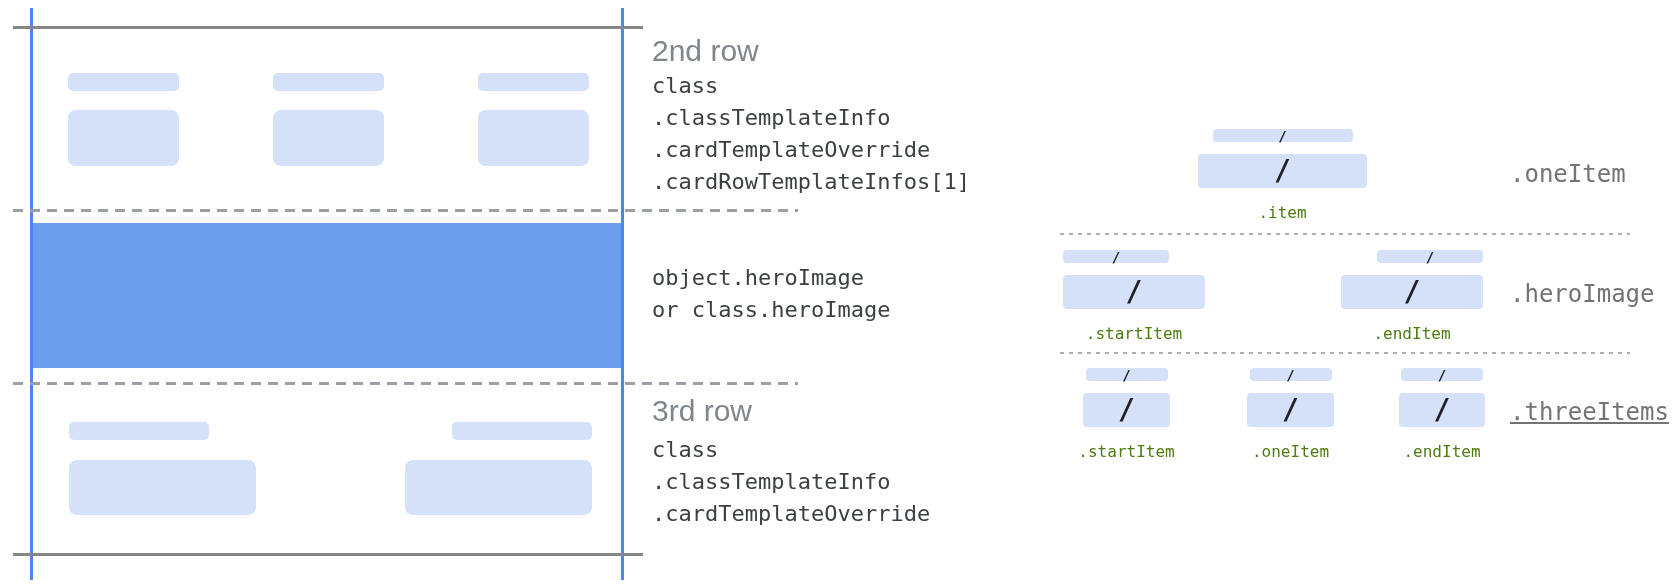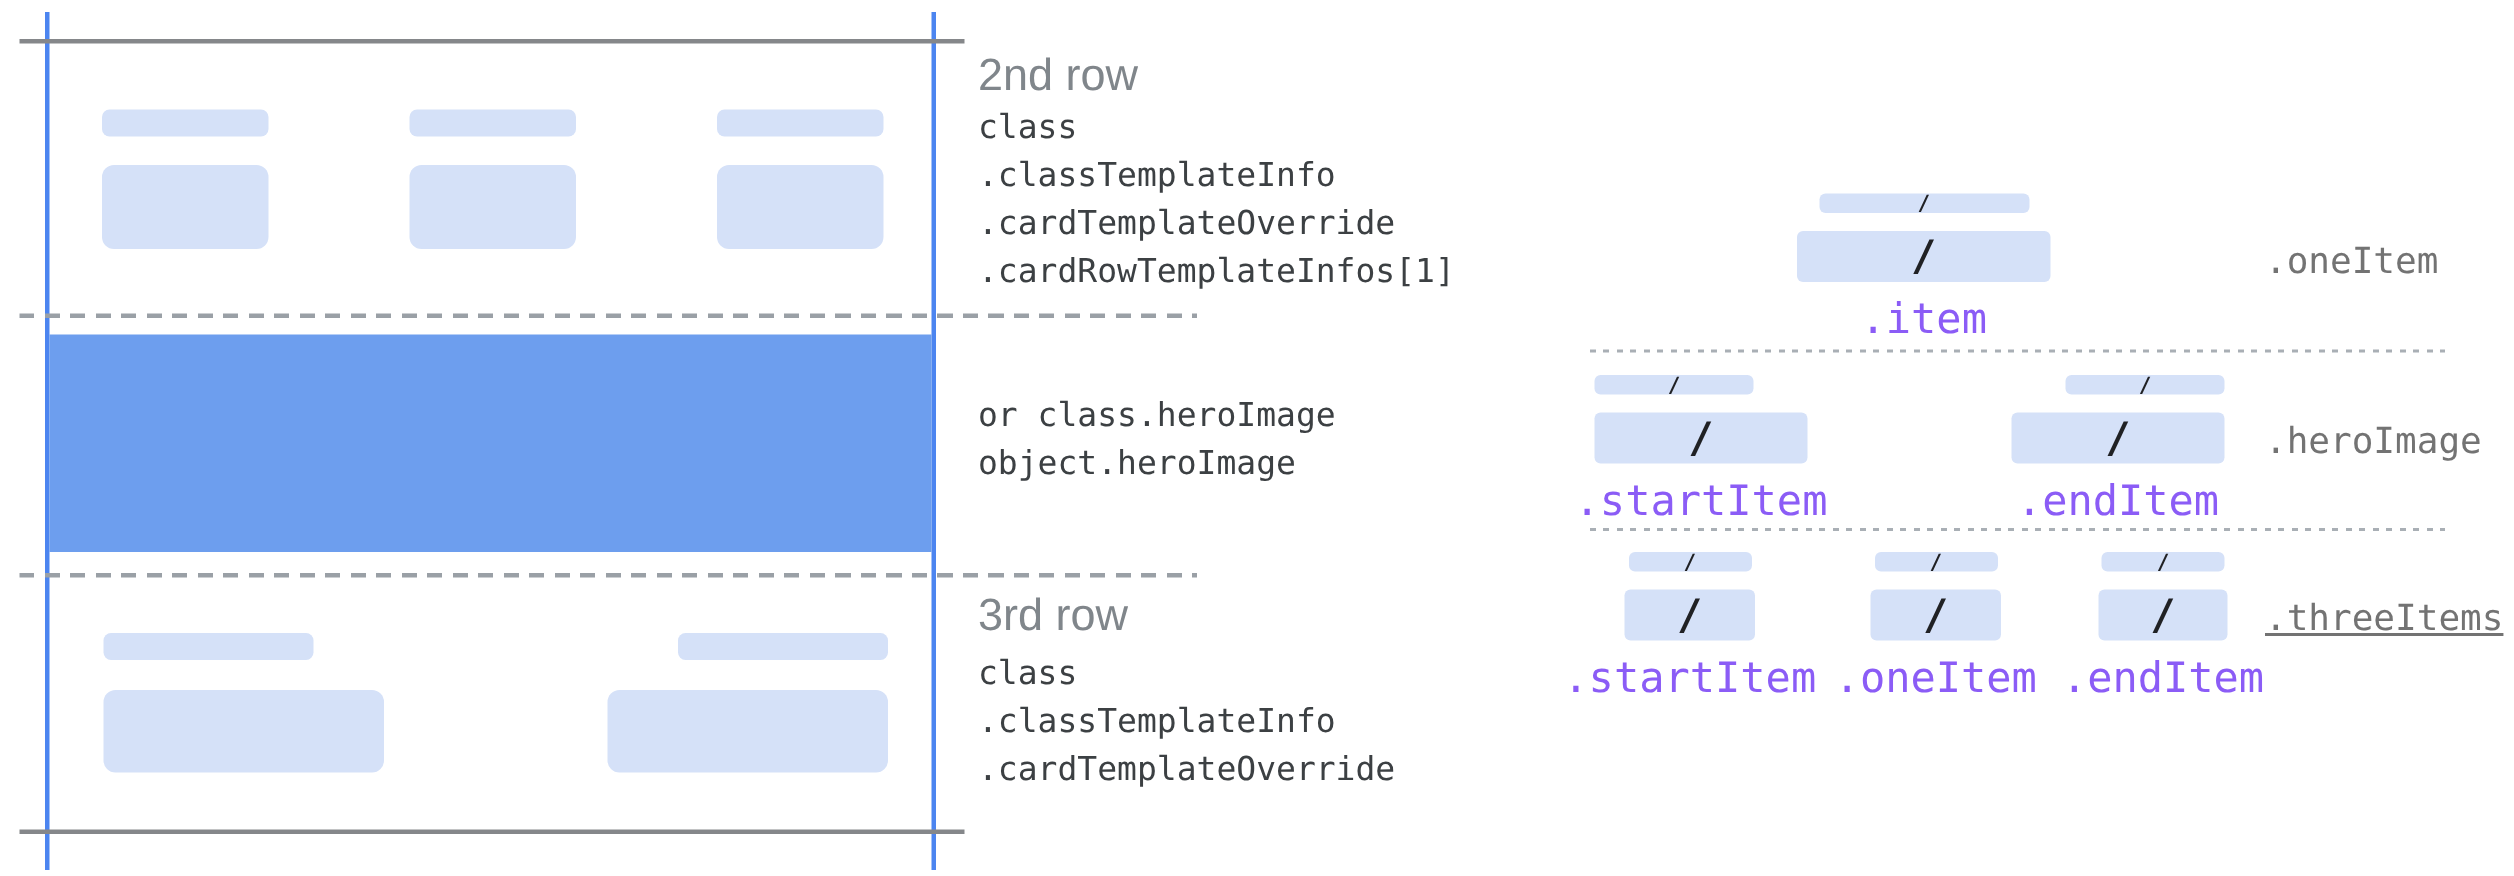--- a/index.html
+++ b/index.html
@@ -26,21 +26,21 @@
   
   .item-group { display:flex; flex-direction:column; align-items:center; }
   .bar-sm { height:13px; background:#d5e1f8; border-radius:4px;
             display:flex; align-items:center; justify-content:center; }
   .bar-lg { height:34px; width:100%; background:#d5e1f8; border-radius:4px; margin-top:12px;
             display:flex; align-items:center; justify-content:center; }
   .align-start { align-self:flex-start; }
   .align-end   { align-self:flex-end; }
   .slash-sm { font-size:14px; font-weight:bold; color:#202124; line-height:1; }
   .slash-lg { font-size:28px; font-weight:bold; color:#202124; line-height:1; }
-  .item-label  { margin-top:12px; font-size:28px; line-height:26px; color:#8b5cf6; white-space:nowrap; }
+  .item-label  { margin-top:12px; font-size:16px; line-height:26px; color:#4d7c0f; white-space:nowrap; }
   .layout-name { font-size:24px; line-height:26px; color:#737373; white-space:nowrap; }
 </style>
 </head>
 <body>
 
 <div class="canvas">
 
   <div class="abs vline" style="left:30px;  top:8px;   height:572px;"></div>
   <div class="abs vline" style="left:621px; top:8px;   height:572px;"></div>
   <div class="abs hline" style="left:13px;  top:26px;  width:630px;"></div>
@@ -64,22 +64,22 @@
 
   <div class="abs heading" style="left:652px; top:33px;">2nd row</div>
   <div class="abs code" style="left:652px; top:70px;">
     <div>class</div>
     <div>.classTemplateInfo</div>
     <div>.cardTemplateOverride</div>
     <div>.cardRowTemplateInfos[1]</div>
   </div>
 
   <div class="abs code" style="left:652px; top:262px;">
+    <div>object.heroImage</div>
     <div>or class.heroImage</div>
-    <div>object.heroImage</div>
   </div>
 
   <div class="abs heading" style="left:652px; top:393px;">3rd row</div>
   <div class="abs code" style="left:652px; top:434px;">
     <div>class</div>
     <div>.classTemplateInfo</div>
     <div>.cardTemplateOverride</div>
   </div>
 
   <div class="abs item-group" style="left:1198px; top:129px; width:169px;">

